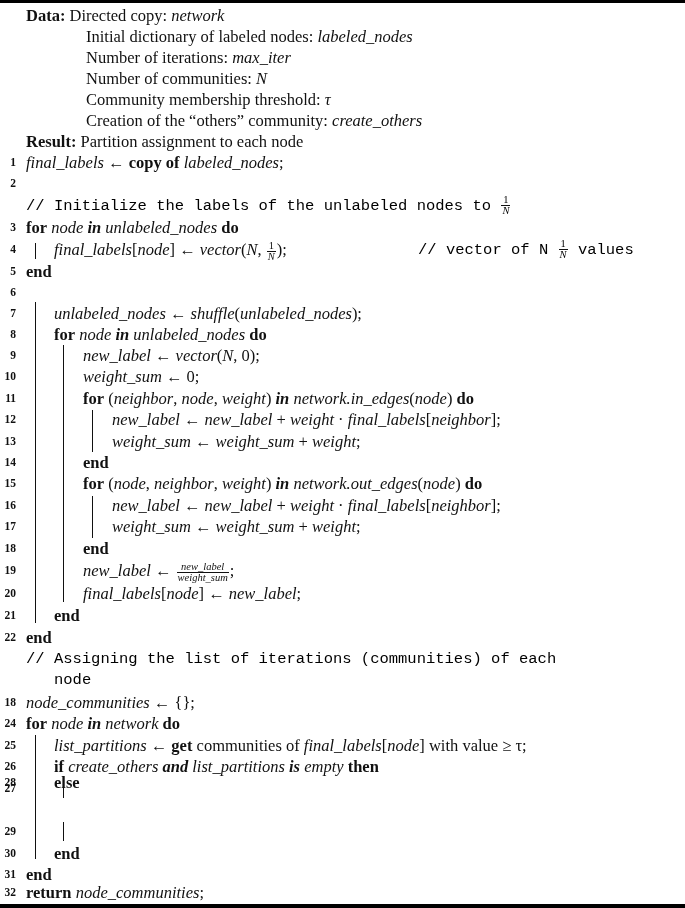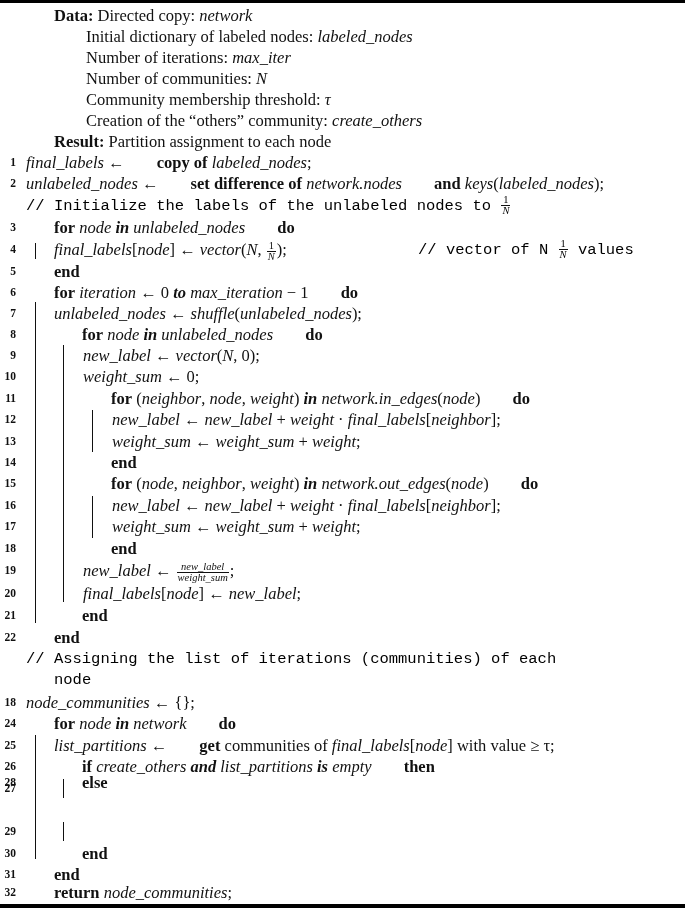--- a/index.html
+++ b/index.html
@@ -4,21 +4,21 @@
 <style>
   html, body { margin: 0; padding: 0; background: #ffffff; }
   body { width: 685px; height: 908px; position: relative; overflow: hidden;
          font-family: "Liberation Serif", "DejaVu Serif", serif; color: #111; font-size: 16.5px; }
   .rule { position: absolute; left: 0; width: 685px; background: #000; }
   .rule.top { top: 0; height: 3px; }
   .rule.bottom { top: 904px; height: 4px; }
   .row { position: absolute; left: 0; width: 685px; height: 21px; line-height: 21px; white-space: nowrap; }
   .ln { position: absolute; left: 0; width: 16px; text-align: right; font-weight: bold; font-size: 11.5px; }
   .txt { position: absolute; top: 0; }
-  .kw { font-weight: bold; margin-left: 28px; }
+  .kw { font-weight: bold; }
   .it { font-style: italic; }
   .kwit { font-weight: bold; font-style: italic; }
   .cm { font-family: "Liberation Mono", "DejaVu Sans Mono", monospace; font-size: 15.5px; color: #000000; }
   .cmr { position: absolute; top: 0; }
   .frac { display: inline-block; vertical-align: middle; text-align: center; font-size: 10.5px; line-height: 10px; margin: 0 1px; }
   .frac .num { display: block; border-bottom: 1px solid #111; padding: 0 1px; }
   .frac .den { display: block; padding: 0 1px; }
   .frac.mono { font-family: "Liberation Serif", serif; }
   .vbar { position: absolute; width: 1px; background: #111; }
 </style>
@@ -52,21 +52,20 @@
   <span class="txt" style="left:26px"><span class="kw">Result:</span> <span>Partition assignment to each node</span></span>
 </div>
 
 <div class="row" style="top:152px">
   <span class="ln">1</span>
   <span class="txt" style="left:26px"><span class="it">final_labels</span><span> ← </span><span class="kw">copy of</span> <span class="it">labeled_nodes</span>;</span>
 </div>
 
 <div class="row" style="top:173px">
   <span class="ln">2</span>
-  <span class="txt" style="left:26px"><span class="it">unlabeled_nodes</span><span> ← </span><span class="kw">set difference of</span> <span class="it">network.nodes</span> <span class="kw">and</span> <span class="it">keys</span>(<span class="it">labeled_nodes</span>);</span>
 </div>
 
 <div class="row" style="top:195px">
   <span class="txt cm" style="left:26px"><span>// Initialize the labels of the unlabeled nodes to</span> <span class="frac mono"><span class="num">1</span><span class="den it">N</span></span></span>
 </div>
 
 <div class="row" style="top:217px">
   <span class="ln">3</span>
   <span class="txt" style="left:26px"><span class="kw">for</span> <span class="it">node</span> <span class="kwit">in</span> <span class="it">unlabeled_nodes</span> <span class="kw">do</span></span>
 </div>
@@ -77,21 +76,20 @@
   <span class="cmr cm" style="left:418px"><span>// vector of N</span> <span class="frac mono"><span class="num">1</span><span class="den it">N</span></span> <span>values</span></span>
 </div>
 
 <div class="row" style="top:261px">
   <span class="ln">5</span>
   <span class="txt kw" style="left:26px">end</span>
 </div>
 
 <div class="row" style="top:282px">
   <span class="ln">6</span>
-  <span class="txt" style="left:26px"><span class="kw">for</span> <span class="it">iteration</span><span> ← </span><span>0</span> <span class="kwit">to</span> <span class="it">max_iteration</span><span> − 1</span> <span class="kw">do</span></span>
 </div>
 
 <div class="row" style="top:303px">
   <span class="ln">7</span>
   <span class="txt" style="left:54px"><span class="it">unlabeled_nodes</span><span> ← </span><span class="it">shuffle</span>(<span class="it">unlabeled_nodes</span>);</span>
 </div>
 
 <div class="row" style="top:324px">
   <span class="ln">8</span>
   <span class="txt" style="left:54px"><span class="kw">for</span> <span class="it">node</span> <span class="kwit">in</span> <span class="it">unlabeled_nodes</span> <span class="kw">do</span></span>

